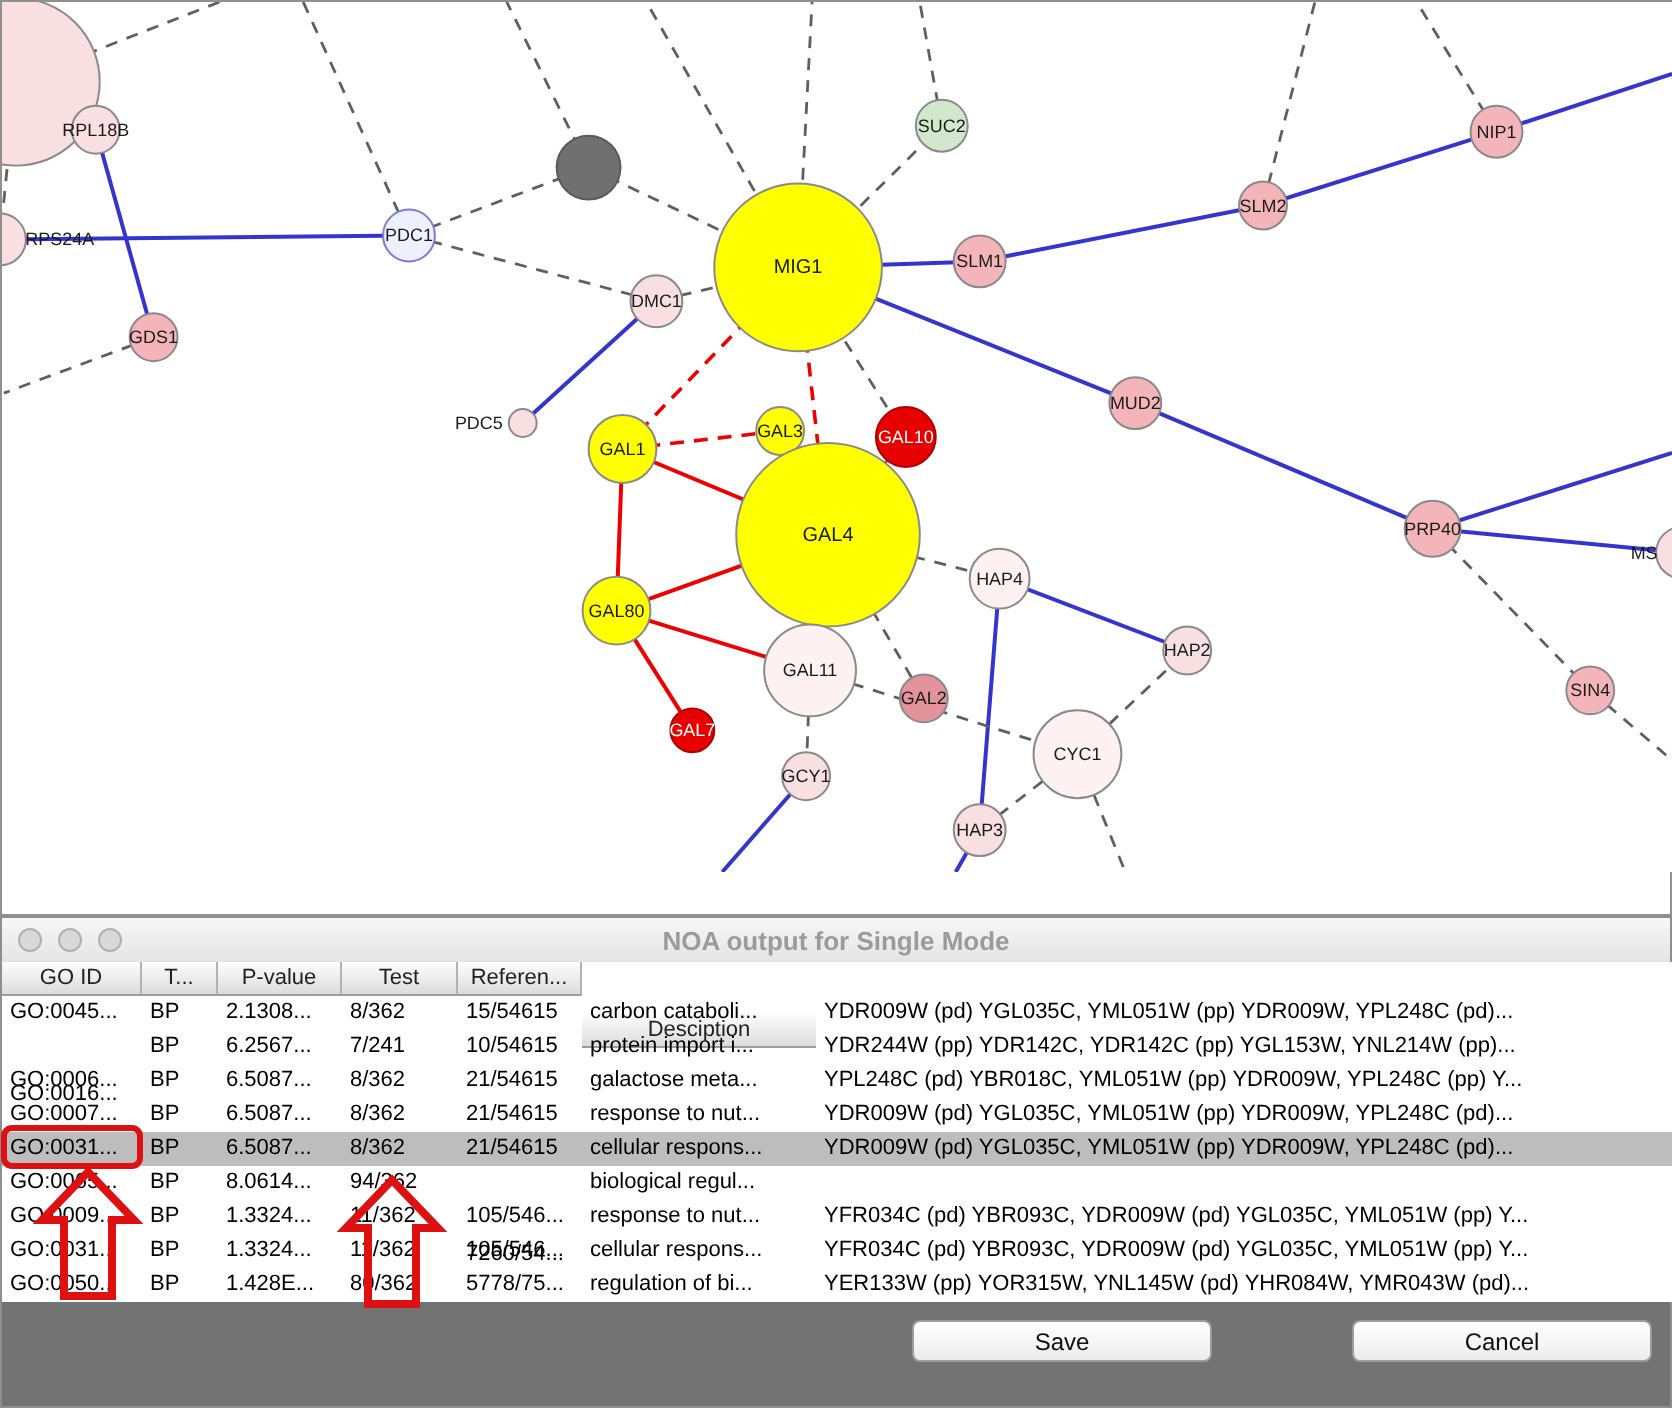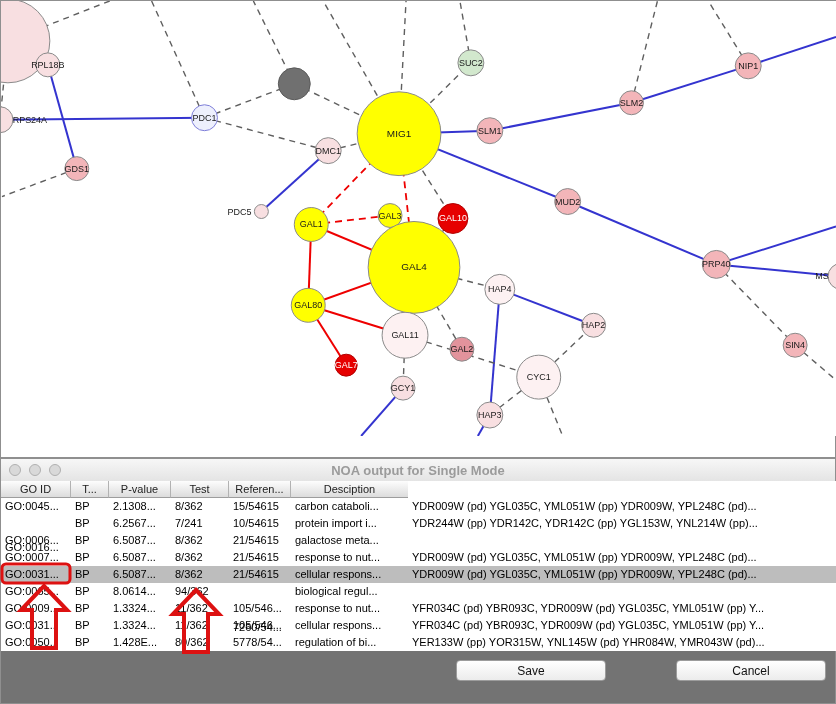--- a/index.html
+++ b/index.html
@@ -176,21 +176,21 @@
       <span class="title">NOA output for Single Mode</span>
     </div>
 
     <div id="noa-table">
       <div class="thead" id="thead">
           <div class="th" style="width: 70px;">GO ID</div>
           <div class="th" style="width: 38px;">T...</div>
           <div class="th" style="width: 62px;">P-value</div>
           <div class="th" style="width: 58px;">Test</div>
           <div class="th" style="width: 62px;">Referen...</div>
-          <div class="th" style="width: 117px;">Desciption</div>
+          <div class="th" style="width: 117px; margin-top: 26px;">Desciption</div>
         </div>
       <div id="tbody">
           <div class="tr">
             <div class="td" style="width: 70px;">GO:0045...</div>
             <div class="td" style="width: 38px;">BP</div>
             <div class="td" style="width: 62px;">2.1308...</div>
             <div class="td" style="width: 58px;">8/362</div>
             <div class="td" style="width: 62px;">15/54615</div>
             <div class="td" style="width: 117px;">carbon cataboli...</div>
             <div class="td" style="width: 429px;">YDR009W (pd) YGL035C, YML051W (pp) YDR009W, YPL248C (pd)...</div>
@@ -204,20 +204,21 @@
             <div class="td" style="width: 117px;">protein import i...</div>
             <div class="td" style="width: 429px;">YDR244W (pp) YDR142C, YDR142C (pp) YGL153W, YNL214W (pp)...</div>
           </div>
           <div class="tr">
             <div class="td" style="width: 70px;">GO:0006...</div>
             <div class="td" style="width: 38px;">BP</div>
             <div class="td" style="width: 62px;">6.5087...</div>
             <div class="td" style="width: 58px;">8/362</div>
             <div class="td" style="width: 62px;">21/54615</div>
             <div class="td" style="width: 117px;">galactose meta...</div>
+            <div class="td" style="width: 429px;">YPL248C (pd) YBR018C, YML051W (pp) YDR009W, YPL248C (pp) Y...</div>
           </div>
           <div class="tr">
             <div class="td" style="width: 70px;">GO:0007...</div>
             <div class="td" style="width: 38px;">BP</div>
             <div class="td" style="width: 62px;">6.5087...</div>
             <div class="td" style="width: 58px;">8/362</div>
             <div class="td" style="width: 62px;">21/54615</div>
             <div class="td" style="width: 117px;">response to nut...</div>
             <div class="td" style="width: 429px;">YDR009W (pd) YGL035C, YML051W (pp) YDR009W, YPL248C (pd)...</div>
           </div>
@@ -254,21 +255,21 @@
             <div class="td" style="width: 58px;">11/362</div>
             <div class="td" style="width: 62px;">105/546...</div>
             <div class="td" style="width: 117px;">cellular respons...</div>
             <div class="td" style="width: 429px;">YFR034C (pd) YBR093C, YDR009W (pd) YGL035C, YML051W (pp) Y...</div>
           </div>
           <div class="tr">
             <div class="td" style="width: 70px;">GO:0050...</div>
             <div class="td" style="width: 38px;">BP</div>
             <div class="td" style="width: 62px;">1.428E...</div>
             <div class="td" style="width: 58px;">80/362</div>
-            <div class="td" style="width: 62px;">5778/54...</div>
+            <div class="td" style="width: 62px;">5778/75...</div>
             <div class="td" style="width: 117px;">regulation of bi...</div>
             <div class="td" style="width: 429px;">YER133W (pp) YOR315W, YNL145W (pd) YHR084W, YMR043W (pd)...</div>
           </div>
         </div>
     </div>
 
     <button class="btn" id="save-btn">Save</button>
     <button class="btn" id="cancel-btn">Cancel</button>
   </div>
 

